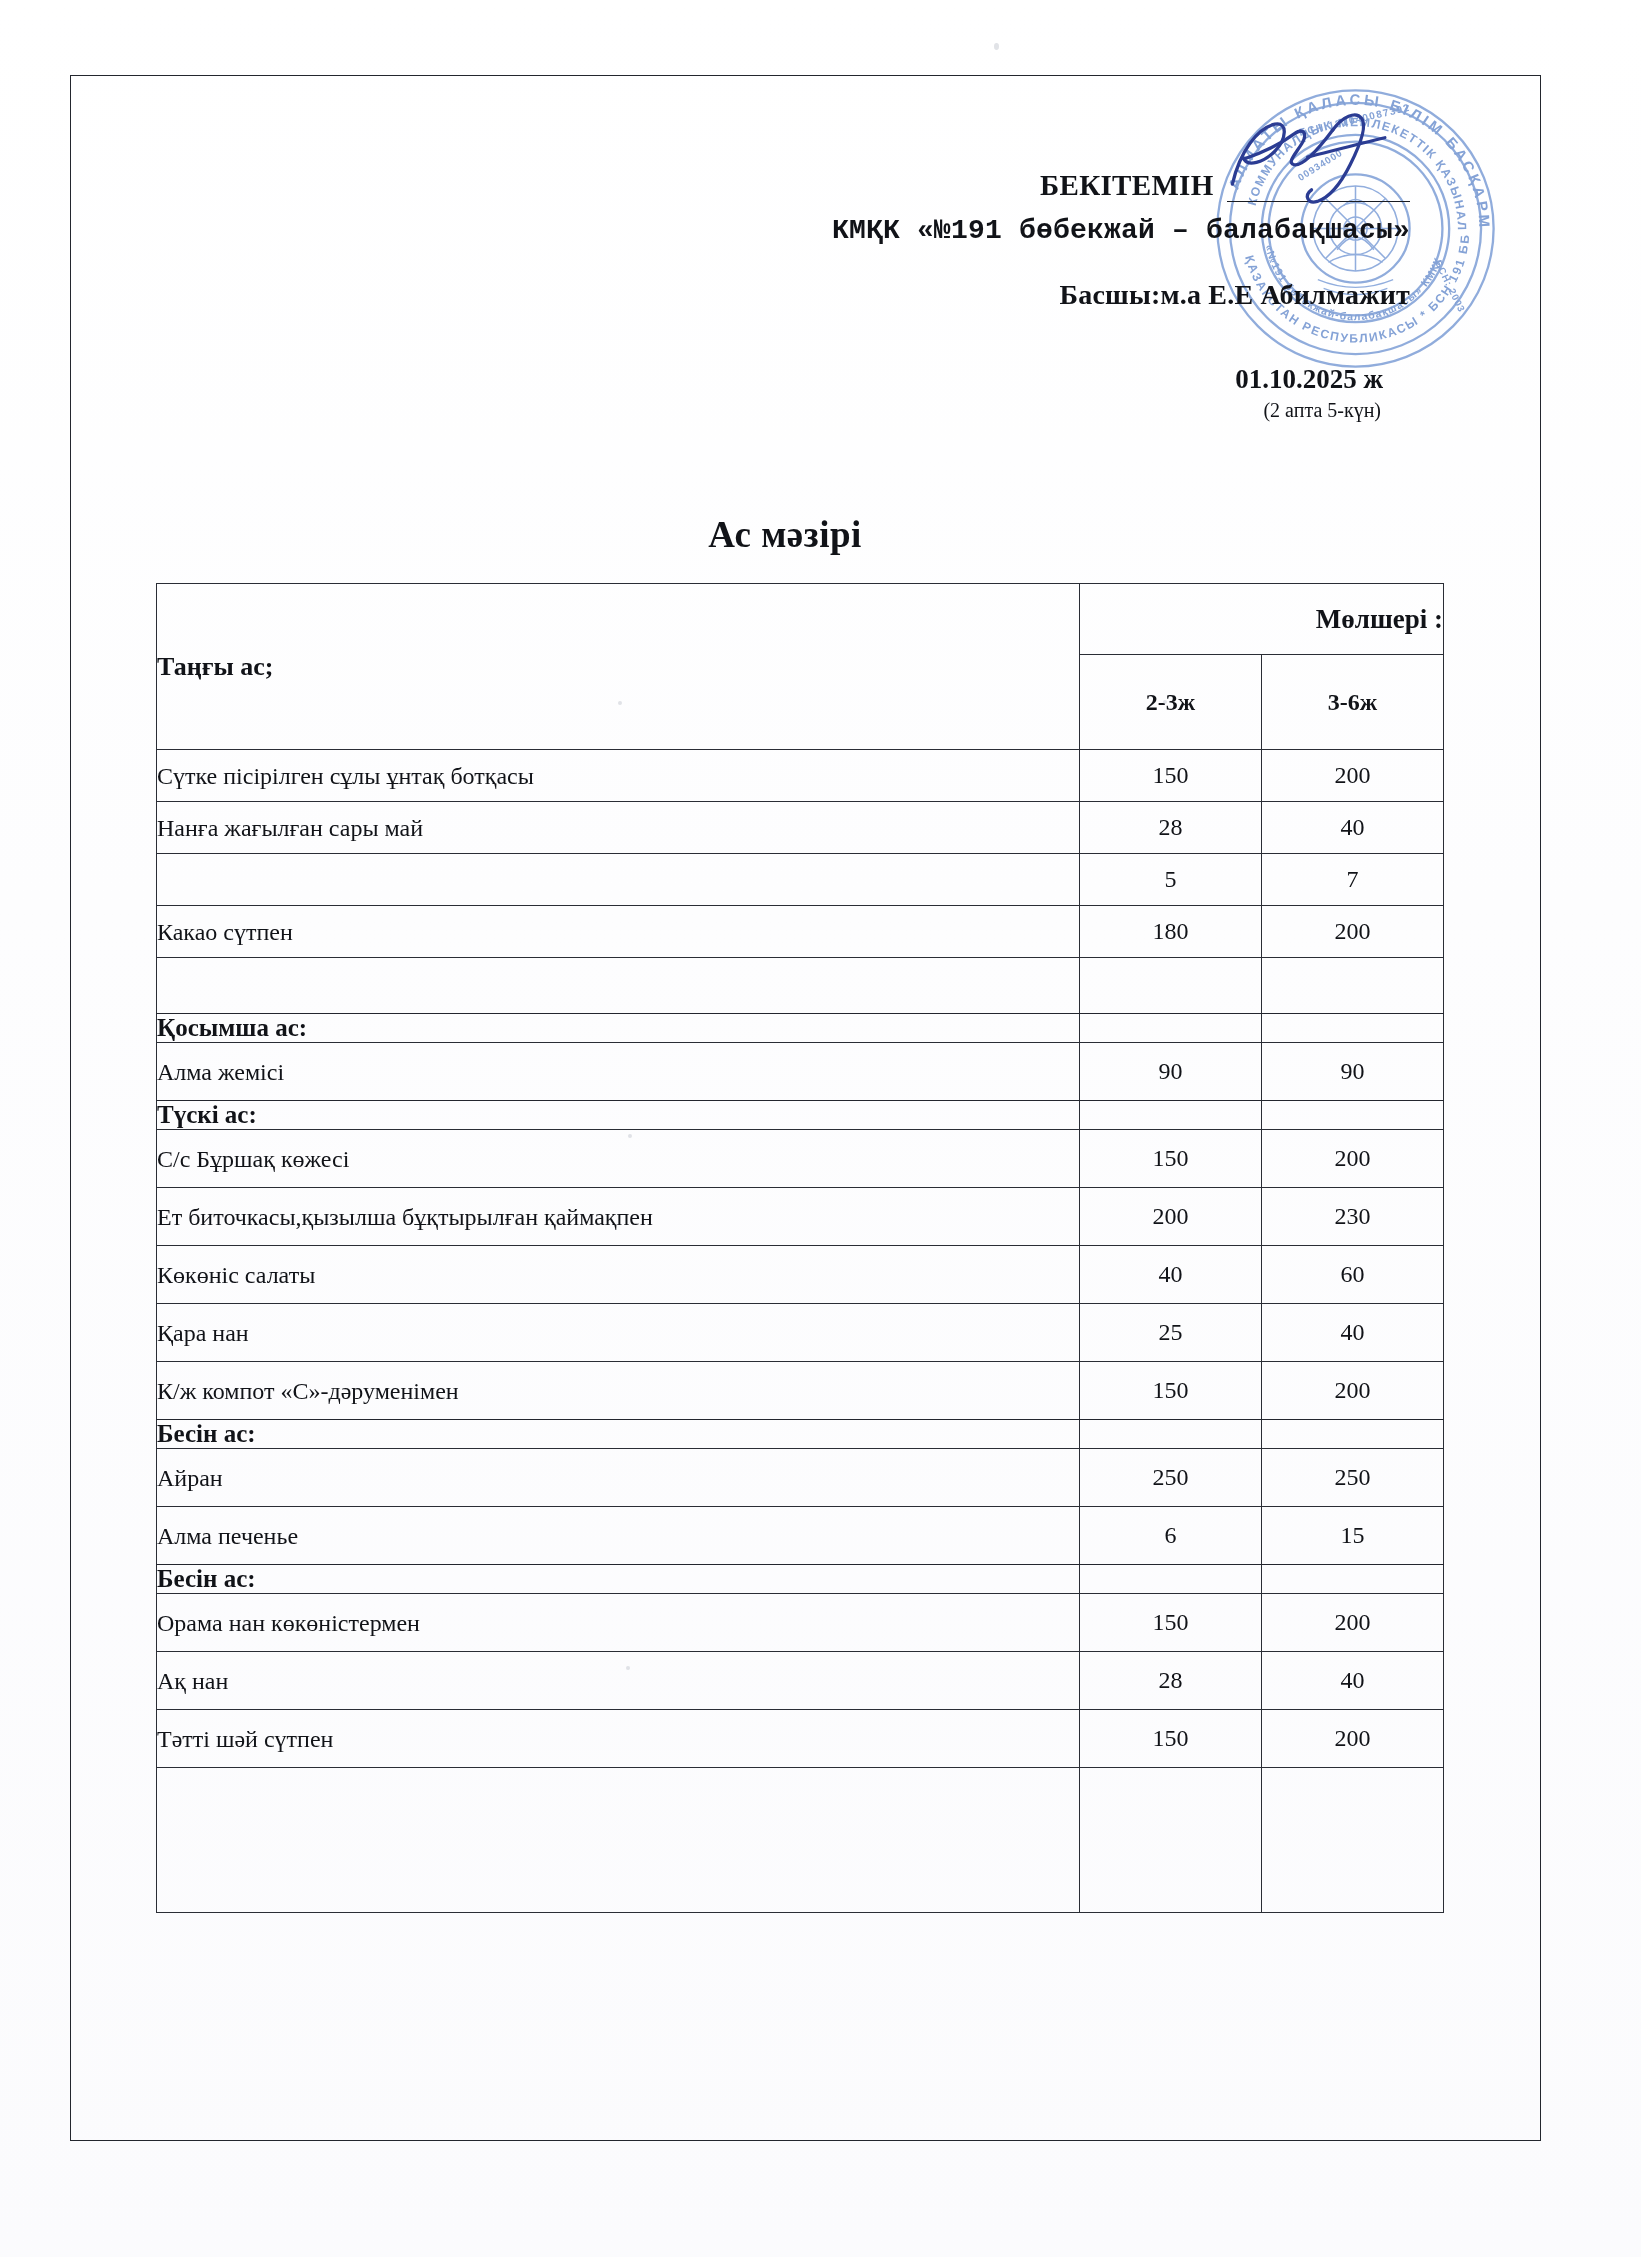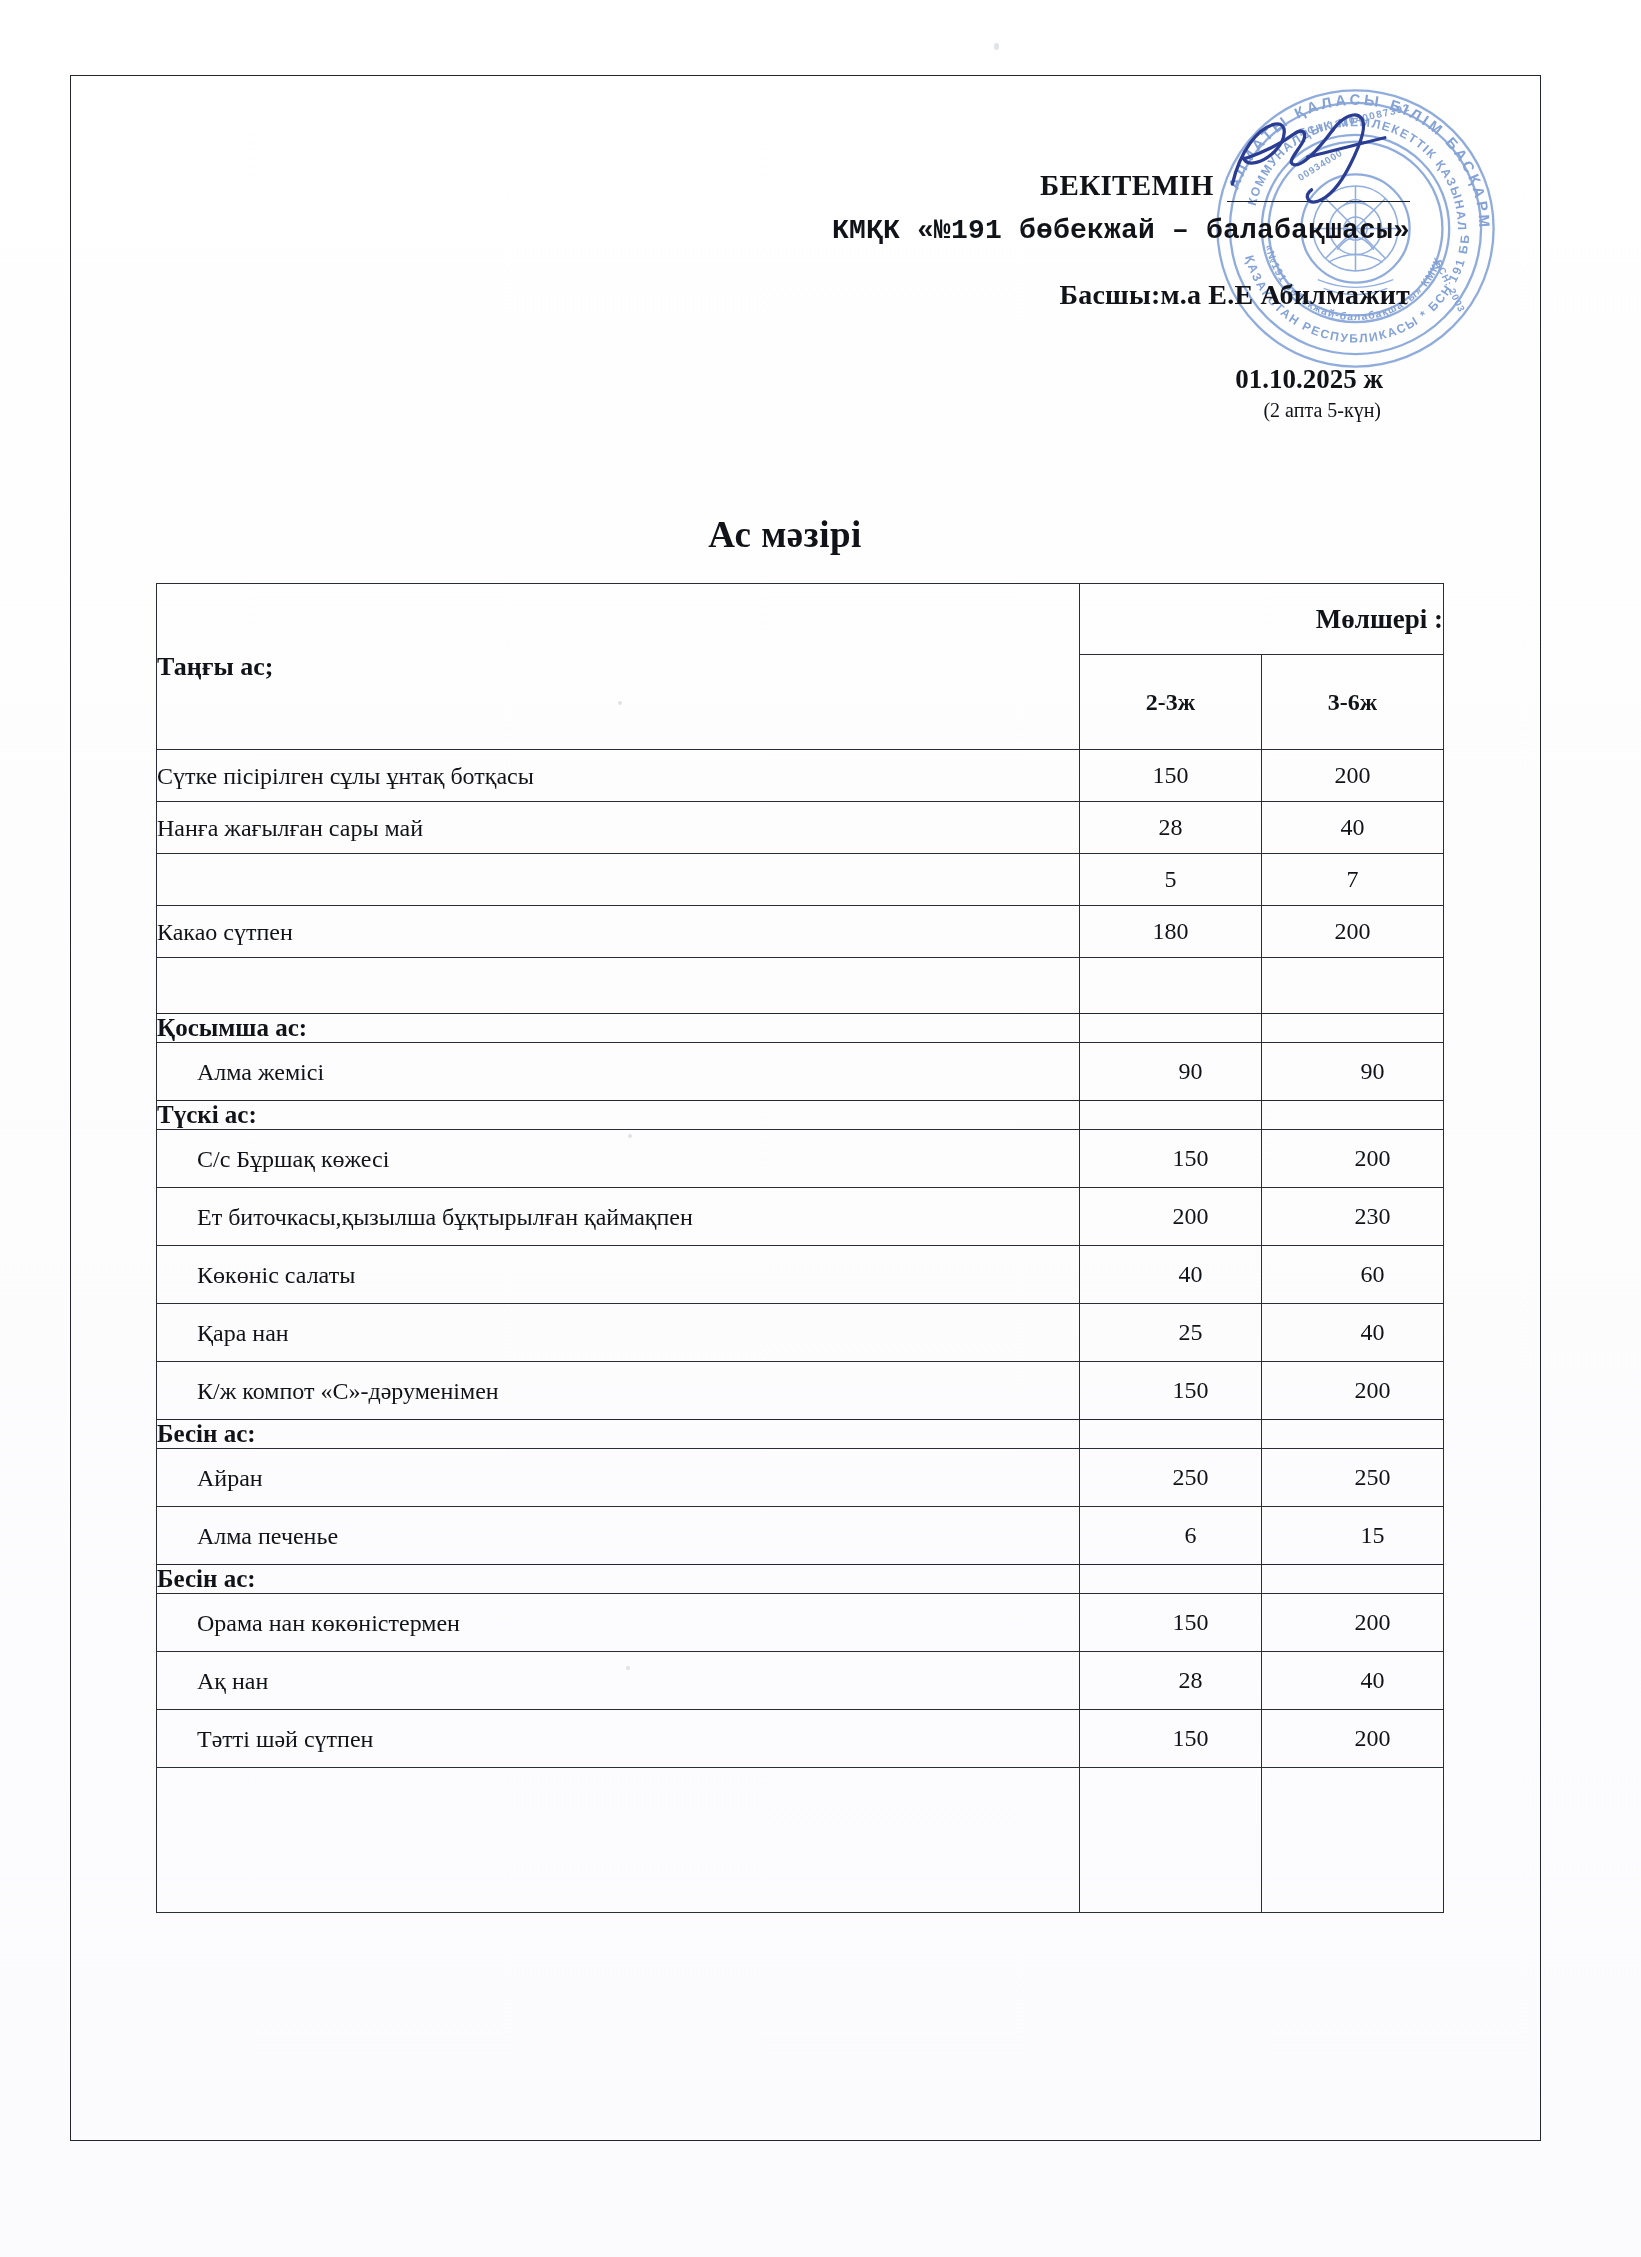--- a/index.html
+++ b/index.html
@@ -188,21 +188,21 @@
     border-bottom: none;
     line-height: 1.25;
   }
   .qty-cell {
     text-align: center;
     font-size: 24px;
     border-top: none;
     border-bottom: none;
   }
   tr.item-row td { height: 52px; }
-  tr.item-row.tall td { height: 58px; padding-left: 40px; }
+  tr.item-row.tall td { height: 58px; }
 
   
   tr.group-end td {
     border-bottom: 1.7px solid #23262e;
   }
   tr.group-start td {
     border-top: none;
   }
 
   .spacer-row td {

